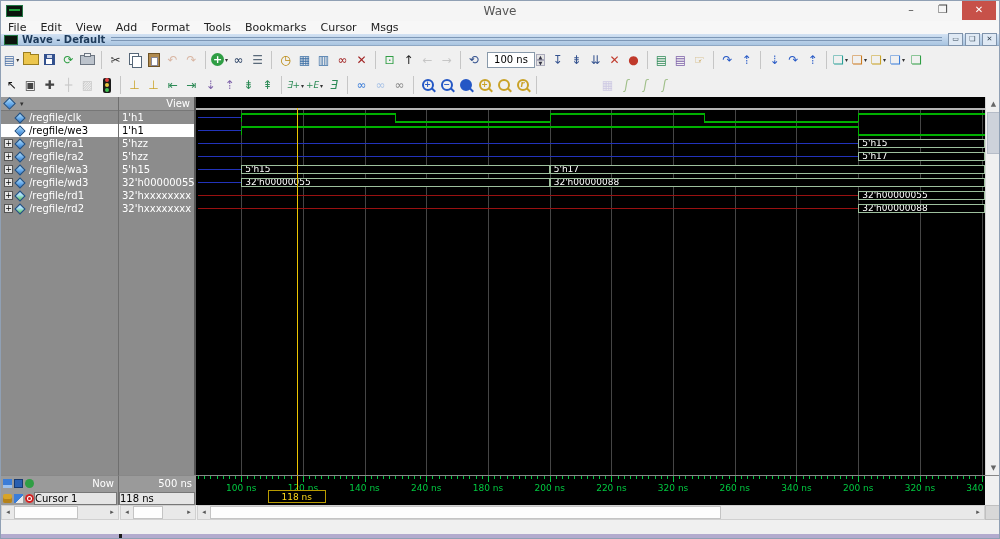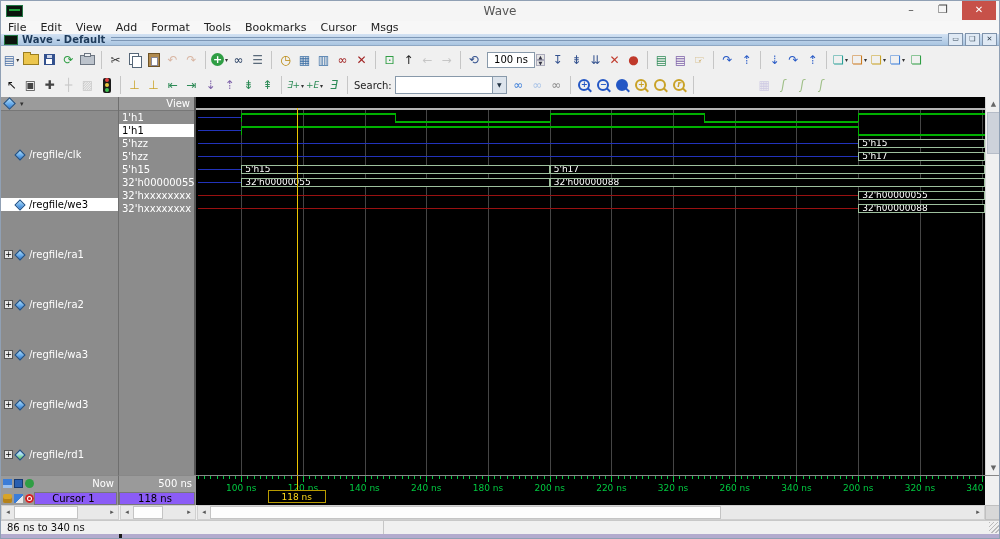--- a/index.html
+++ b/index.html
@@ -59,21 +59,21 @@
   .mag::after{content:"";position:absolute;width:5px;height:2px;background:#2457c5;right:-4px;bottom:-2px;transform:rotate(45deg);}
   .mag.f{background:#2457c5;}
   .mag.y{border-color:#c9a227;color:#c9a227;}.mag.y::after{background:#c9a227;}
   
   #namesCol{position:absolute;left:0;top:96px;width:118px;height:378px;background:#8c8c8c;border-right:1px solid #6f6f6f;box-sizing:border-box;overflow:hidden;}
   #valuesCol{position:absolute;left:118px;top:96px;width:75px;height:378px;background:#8c8c8c;overflow:hidden;}
   .colhdr{height:14px;background:#9b9b9b;border-bottom:1px solid #777;display:flex;align-items:center;font-size:10px;color:#fff;box-sizing:border-box;}
   .hdrdiamond{width:9px;height:9px;margin-left:4px;transform:rotate(45deg);background:linear-gradient(135deg,#aee0ff,#2d7dd6);border:1px solid #1c4f86;box-sizing:border-box;}
   .hdrdd{font-size:7px;color:#333;margin-left:6px;}
   .msgs{flex:1;text-align:right;padding-right:4px;}
-  .srow{height:13px;display:flex;align-items:center;font-size:10px;color:#fff;padding-left:3px;box-sizing:border-box;white-space:nowrap;margin-top:37px;}
+  .srow{height:13px;display:flex;align-items:center;font-size:10px;color:#fff;padding-left:3px;box-sizing:border-box;white-space:nowrap;}
   .srow.sel,.vrow.sel{background:#fff;color:#000;}
   .exp{width:9px;height:9px;flex:none;background:#e6e6e6;border:1px solid #555;font-size:8px;line-height:7px;text-align:center;color:#000;box-sizing:border-box;margin-right:3px;}
   .spacer{width:12px;flex:none;}
   .sig{width:8px;height:8px;flex:none;transform:rotate(45deg);background:linear-gradient(135deg,#aee0ff,#2d7dd6);border:1px solid #1c4f86;box-sizing:border-box;margin-right:5px;}
   .sig.out{background:linear-gradient(135deg,#aee0ff 35%,#57c84d);}
   .sname{overflow:hidden;}
   .vrow{height:13px;font-size:10px;color:#fff;line-height:13px;padding-left:3px;box-sizing:border-box;white-space:nowrap;}
   #sash{position:absolute;left:193px;top:96px;width:2px;height:423px;background:#555;}
   
   #wave{position:absolute;left:195px;top:96px;width:789px;height:378px;background:#000;overflow:hidden;}
@@ -86,21 +86,21 @@
   .cursorline{position:absolute;width:1px;top:11px;bottom:0;}
   
   #vsb{position:absolute;left:984px;top:96px;width:16px;height:378px;background:#f0f0f0;border-left:1px solid #d5d5d5;box-sizing:border-box;}
   .vsa{position:absolute;left:1px;width:13px;height:14px;font-size:7px;line-height:14px;text-align:center;color:#666;background:#f0f0f0;}
   .vst{position:absolute;left:1px;top:15px;width:13px;height:42px;background:#cdd2da;border:1px solid #b5bcc7;box-sizing:border-box;}
   
   #footL{position:absolute;left:0;top:474px;width:118px;height:30px;background:#9a9a9a;border-top:1px solid #888;border-right:1px solid #6f6f6f;box-sizing:border-box;}
   #footV{position:absolute;left:118px;top:474px;width:77px;height:30px;background:#9a9a9a;border-top:1px solid #888;box-sizing:border-box;}
   .frow{height:15px;display:flex;align-items:center;font-size:10px;color:#fff;}
   .flab{flex:1;text-align:right;padding-right:4px;}
-  .fcell{flex:1;height:13px;line-height:12px;text-align:center;padding-right:4px;background:#8b5cf6;color:#000;border:1px solid #777;box-sizing:border-box;margin-right:1px;}
+  .fcell{flex:1;height:13px;line-height:12px;text-align:left;padding-right:4px;background:#e5e5e5;color:#000;border:1px solid #777;box-sizing:border-box;margin-right:1px;}
   .fic{width:9px;height:9px;flex:none;margin-left:2px;}
   .fic.chart{background:#3b7dd8;box-shadow:inset 0 -3px 0 #9cc1ee;}
   .fic.monitor{background:#2a5fb0;border:1px solid #173a70;box-sizing:border-box;}
   .fic.addc{background:#2f9e44;border-radius:50%;}
   .fic.lock{background:#d8a427;border-radius:2px;box-shadow:inset 0 -4px 0 #b5821a;}
   .fic.pencil{background:linear-gradient(135deg,#3b7dd8 60%,#e8e8e8 60%);}
   .fic.removec{background:#cc2222;border-radius:50%;box-shadow:inset 0 0 0 2px #cc2222,inset 0 0 0 3px #fff;}
   #timeline{position:absolute;left:195px;top:474px;width:789px;height:30px;background:#000;border-top:1px solid #888;box-sizing:border-box;overflow:hidden;}
   .tick{position:absolute;top:0;width:1px;}
   .tlabel{position:absolute;top:7px;width:36px;margin-left:-18px;text-align:center;font-size:9px;}
@@ -376,25 +376,20 @@
         <span class="tbtn">
           <i class="g" style="color: rgb(46, 139, 87); font-size: 9px;">+E</i>
           <i class="dd">▾</i>
         </span>
         <span class="tbtn">
           <i class="g" style="color: rgb(46, 139, 87);">Ǝ</i>
         </span>
       </span>
       <span class="tbsep"></span>
       <span class="tbg">
-        <span class="searchbox">
-          <span>Search:</span>
-          <input style="">
-          <span class="sdd">▼</span>
-        </span>
         <span class="tbtn">
           <i class="g" style="color: rgb(59, 125, 216);">∞</i>
         </span>
         <span class="tbtn dis">
           <i class="g" style="color: rgb(59, 125, 216);">∞</i>
         </span>
         <span class="tbtn">
           <i class="g" style="color: rgb(136, 136, 136);">∞</i>
         </span>
       </span>
@@ -756,21 +751,17 @@
   </div>
   <div class="hsb" style="left:196px;width:788px;">
     <span class="sba">◂</span>
     <span class="strack">
         <span class="sthumb" style="left:0;width:67%;"></span>
       </span>
     <span class="sba">▸</span>
   </div>
   <div id="sbCorner"></div>
 
-  <div id="status">
-    <span class="scell">86 ns to 340 ns</span>
-    <span class="grip"></span>
-  </div>
   <div id="taskbar">
       <span class="notch"></span>
     </div>
 
 </div>
 
 </body></html>

